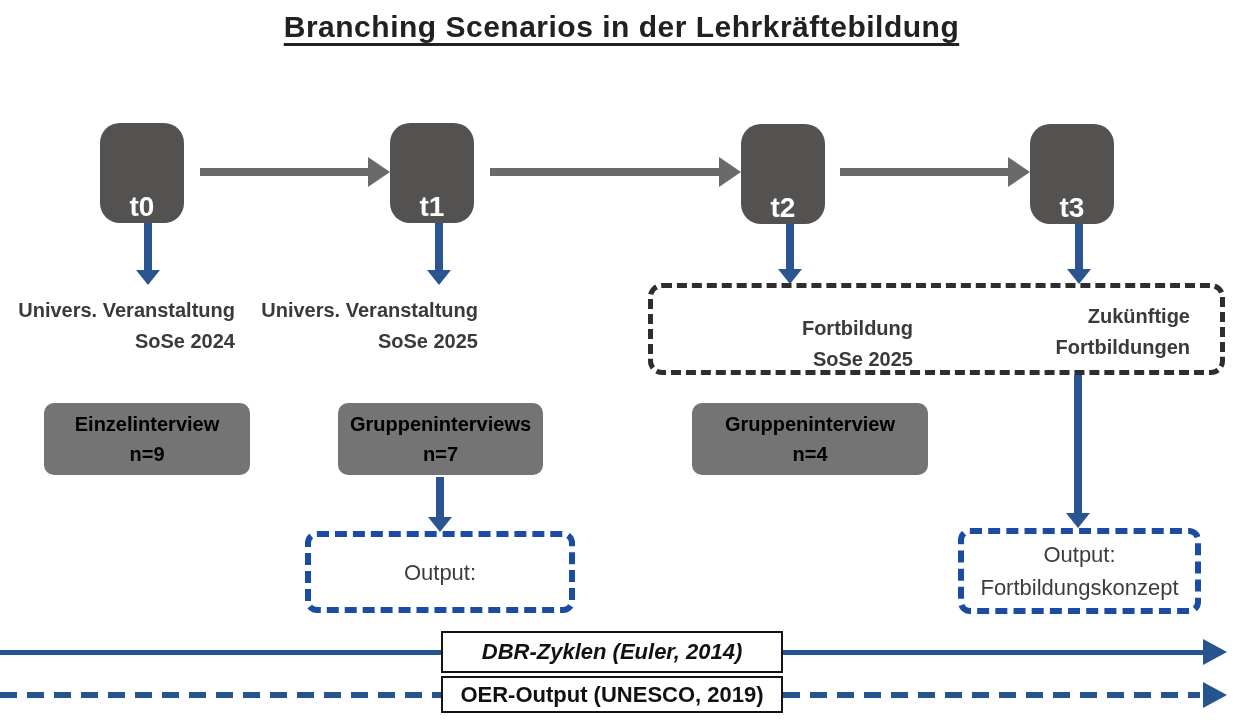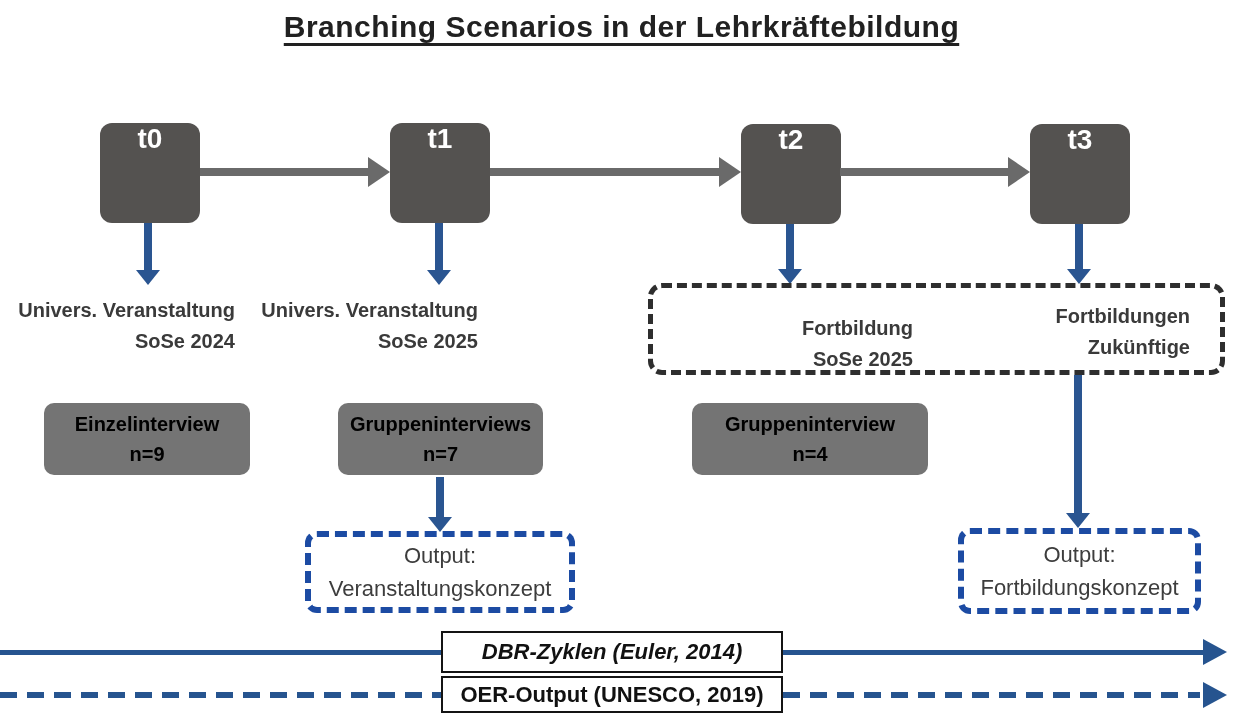--- a/index.html
+++ b/index.html
@@ -21,24 +21,24 @@
     letter-spacing:.5px;
   }
   .title span{
     text-decoration:underline;
     text-underline-offset:6px;
     text-decoration-thickness:2.5px;
   }
 
   
   .tnode{
-    width:100px;height:100px;
+    width:84px;height:100px;
     background:var(--node-fill,#545250);
-    border-radius:12px;
-    display:flex;align-items:flex-start;justify-content:center;
+    border-radius:20px;
+    display:flex;align-items:flex-end;justify-content:center;
     color:#ffffff;font-size:28px;font-weight:700;
   }
 
   
   .harrow{height:30px;}
   .harrow .shaft{position:absolute;left:0;right:20px;top:50%;transform:translateY(-50%);height:8px;background:var(--arrow-gray,#6A6A6A);}
   .harrow .head{position:absolute;right:0;top:50%;transform:translateY(-50%);width:0;height:0;
     border-top:15px solid transparent;border-bottom:15px solid transparent;border-left:22px solid var(--arrow-gray,#6A6A6A);}
 
   
@@ -155,22 +155,22 @@
     <span style="display:block;">Univers. Veranstaltung</span>
     <span style="display:block;">SoSe 2025</span>
   </div>
 
   <div class="abs future-box" style="left:648px;top:283px;width:577px;height:92px;">
     <div class="abs event-label" style="left:40px;top:13px;width:220px;">
       <span style="display:block;margin-top:12px;">Fortbildung</span>
       <span style="display:block;">SoSe 2025</span>
     </div>
     <div class="abs event-label" style="left:317px;top:13px;width:220px;">
+      <span style="display:block;">Zukünftige</span>
       <span style="display:block;">Fortbildungen</span>
-      <span style="display:block;">Zukünftige</span>
     </div>
   </div>
 
   <div class="abs ibox" style="left:44px;top:403px;width:206px;height:72px;">
     <span>Einzelinterview</span>
     <span>n=9</span>
   </div>
   <div class="abs ibox" style="left:338px;top:403px;width:205px;height:72px;">
     <span>Gruppeninterviews</span>
     <span>n=7</span>
@@ -185,21 +185,20 @@
     <div class="head"></div>
   </div>
 
   <div class="abs varrow" style="left:1066px;top:375px;height:153px;">
     <div class="shaft"></div>
     <div class="head"></div>
   </div>
 
   <div class="abs obox" style="left:305px;top:531px;width:270px;height:82px;">
     <span>Output:</span>
-    <span>Veranstaltungskonzept</span>
   </div>
   <div class="abs obox" style="left:958px;top:528px;width:243px;height:86px;">
     <span>Output:</span>
     <span>Fortbildungskonzept</span>
   </div>
 
   <div class="abs solid-shaft" style="left:0px;top:650px;width:1204px;"></div>
   <div class="abs rhead" style="left:1203px;top:639px;"></div>
   <div class="abs bottom-label" style="left:441px;top:631px;width:342px;height:42px;font-style:italic;">
     <span>DBR-Zyklen (Euler, 2014)</span>

